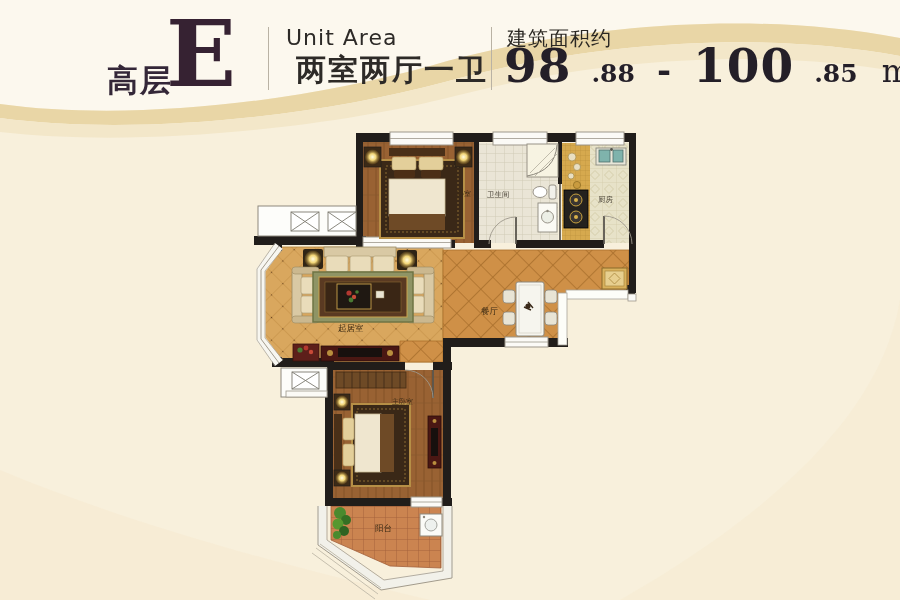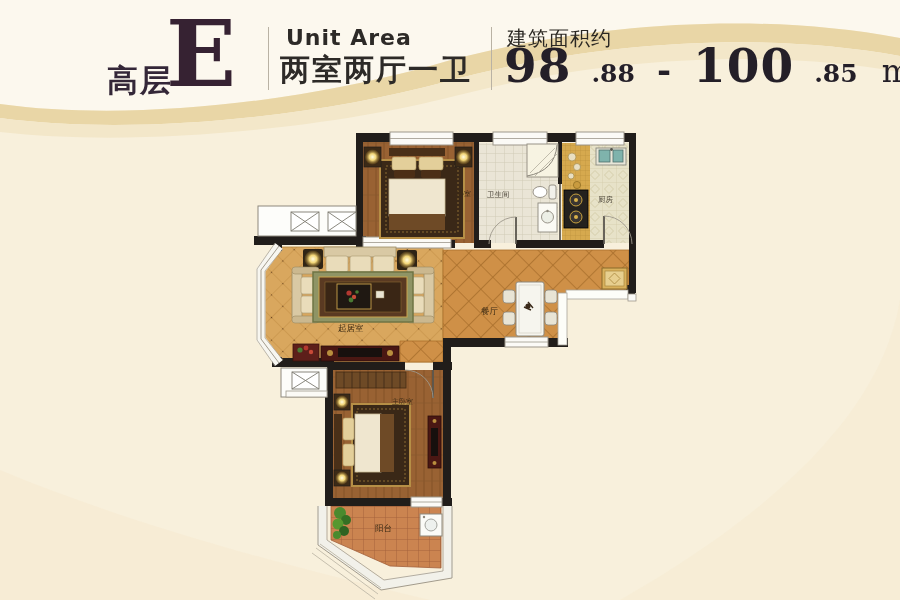--- a/index.html
+++ b/index.html
@@ -11,22 +11,22 @@
   .bg{position:absolute;left:0;top:0;width:900px;height:600px;}
   
   .header{position:absolute;left:0;top:0;width:900px;height:110px;}
   .tier{position:absolute;left:107px;top:60px;font-size:31px;font-weight:bold;
         color:#342738;letter-spacing:2px;}
   .unit-letter{position:absolute;left:166px;top:8px;font-family:"DejaVu Serif","Liberation Serif",serif;
         font-size:92px;line-height:1;font-weight:bold;color:#362232;}
   .vdiv{position:absolute;top:27px;width:1px;height:63px;background:#b9b2a4;}
   .vdiv.d1{left:268px;}
   .vdiv.d2{left:491px;}
-  .unit-area-en{position:absolute;left:286px;top:25px;font-size:22px;font-weight:bold;color:#2d2a27;letter-spacing:1px;}
-  .unit-layout{position:absolute;left:280px;top:50px;font-size:30px;font-weight:600;color:#2d2a27;letter-spacing:2px;}
+  .unit-area-en{position:absolute;left:286px;top:25px;font-size:22px;font-weight:normal;color:#2d2a27;letter-spacing:1px;}
+  .unit-layout{position:absolute;left:296px;top:50px;font-size:30px;font-weight:600;color:#2d2a27;letter-spacing:2px;}
   .area-prefix{position:absolute;left:507px;top:25px;font-size:20px;color:#2b2823;letter-spacing:1px;}
   .area-row{position:absolute;left:504px;top:38px;display:flex;align-items:baseline;
         font-family:"DejaVu Serif","Liberation Serif",serif;font-weight:bold;color:#241f28;gap:20px;}
   .a-big{font-size:47px;letter-spacing:1px;}
   .a-small{font-size:25px;}
   .a-dash{font-size:34px;margin:0 2px;}
   .a-unit{font-size:31px;margin-left:4px;font-weight:normal;}
   .a-sup{font-size:15px;vertical-align:super;line-height:1;}
   
   .plan{position:absolute;left:250px;top:110px;width:420px;height:490px;}

